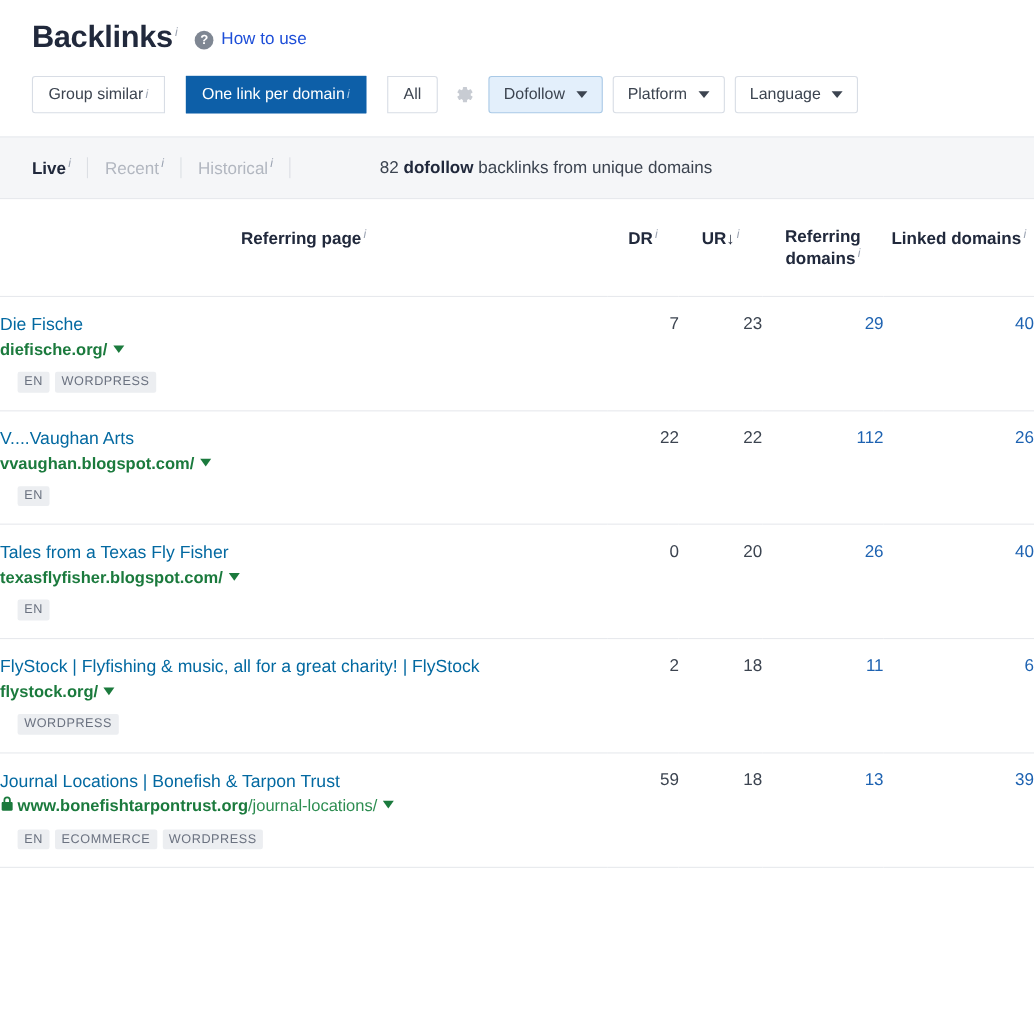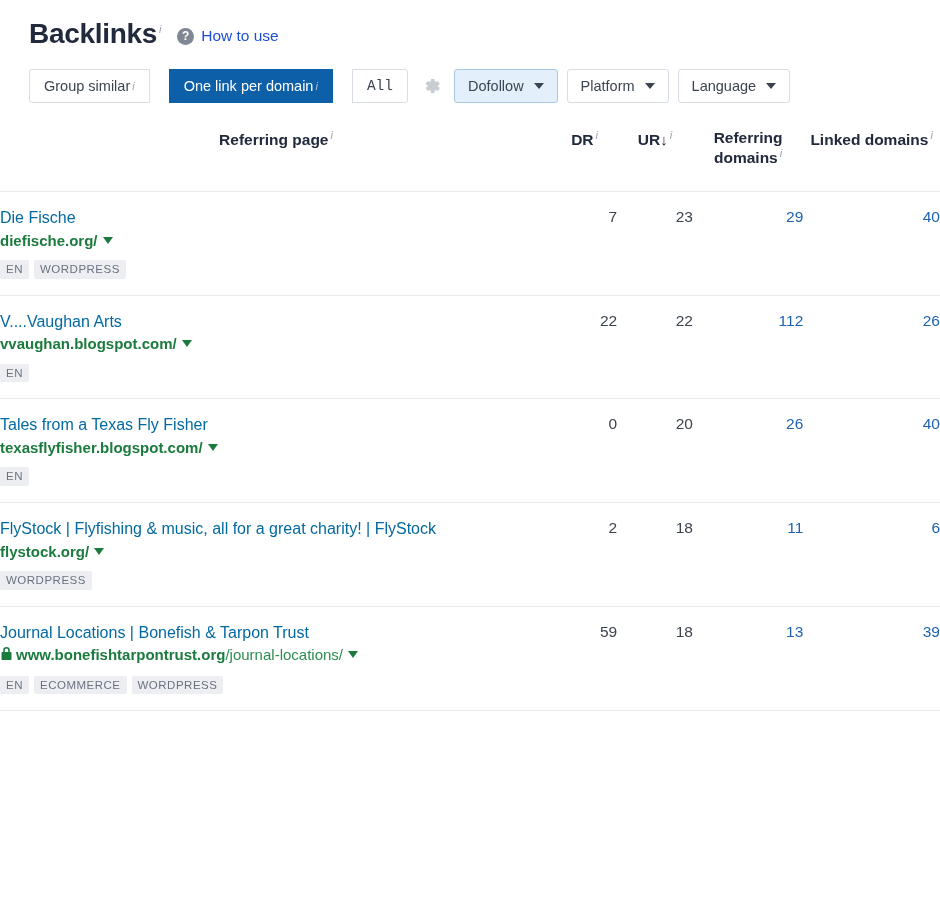--- a/index.html
+++ b/index.html
@@ -71,21 +71,21 @@
     padding: 0 14px;
     border: 1px solid #d8dde5;
     background: #fff;
     font-size: 14.5px;
     color: #3c4450;
     cursor: pointer;
     white-space: nowrap;
     margin-left: -1px;
   }
   .seg-btn:first-child { margin-left: 0; border-radius: 3px 0 0 3px; }
-  .seg-btn:last-child { border-radius: 0 3px 3px 0; font-family: Liberation Mono, monospace; }
+  .seg-btn:last-child { border-radius: 0 3px 3px 0; }
   .seg-btn.active {
     background: #0d5fa8;
     border-color: #0d5fa8;
     color: #ffffff;
     font-weight: normal;
     z-index: 2;
   }
   .seg-btn.active .sup-i { color: #a9c9e6; }
 
   .gear {
@@ -209,21 +209,21 @@
   .url-caret {
     display: inline-block;
     width: 0; height: 0;
     border-left: 5px solid transparent;
     border-right: 5px solid transparent;
     border-top: 7px solid #1b7a3d;
     margin-left: 5px;
     vertical-align: 2px;
     cursor: pointer;
   }
-  .tags { margin-top: 9px; }
+  .tags { margin-top: 9px; margin-left: 16px; }
   .tag {
     display: inline-block;
     background: #eceef1;
     color: #6b7280;
     font-size: 11.5px;
     letter-spacing: 0.5px;
     padding: 3px 6px 3px 6px;
     margin-right: 5px;
     border-radius: 2px;
     line-height: 1.1;
@@ -273,20 +273,26 @@
         <span>Platform</span>
         <span class="caret"></span>
       </div>
       <div class="drop-btn">
         <span>Language</span>
         <span class="caret"></span>
       </div>
     </div>
   </div>
 
+  <div class="subbar">
+    <div class="state-tab active"><span>Live</span><span class="sup-i">i</span></div>
+    <div class="state-tab"><span>Recent</span><span class="sup-i">i</span></div>
+    <div class="state-tab"><span>Historical</span><span class="sup-i">i</span></div>
+    <div class="summary"><span>82</span> <b>dofollow</b> <span>backlinks from unique domains</span></div>
+  </div>
 
   <table class="bl">
     <thead>
       <tr>
         <th class="c-page"><span>Referring page</span><span class="sup-i">i</span></th>
         <th class="c-dr"><span>DR</span><span class="sup-i">i</span></th>
         <th class="c-ur"><span>UR</span><span class="arrow-down">↓</span><span class="sup-i">i</span></th>
         <th class="c-rd"><span>Referring domains</span><span class="sup-i">i</span></th>
         <th class="c-ld"><span>Linked domains</span><span class="sup-i">i</span></th>
       </tr>

